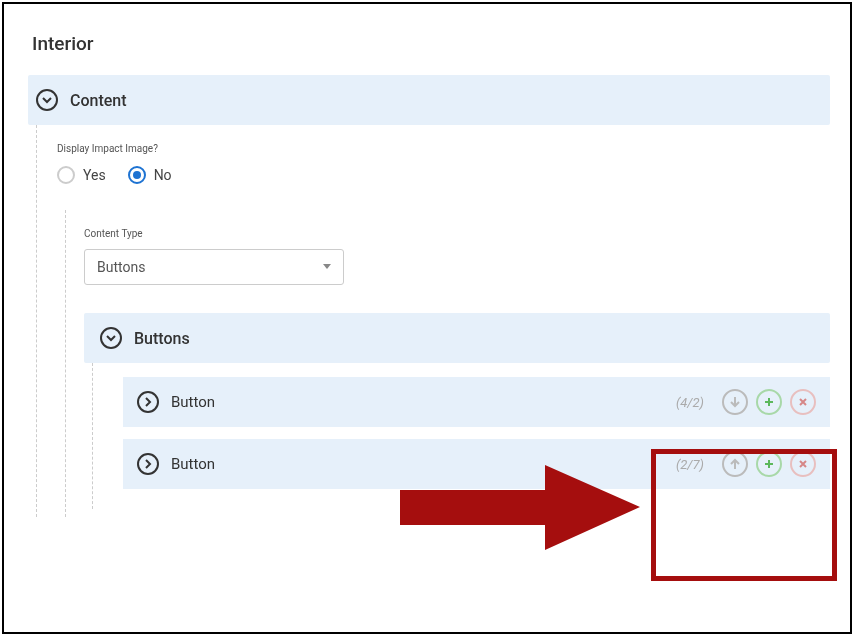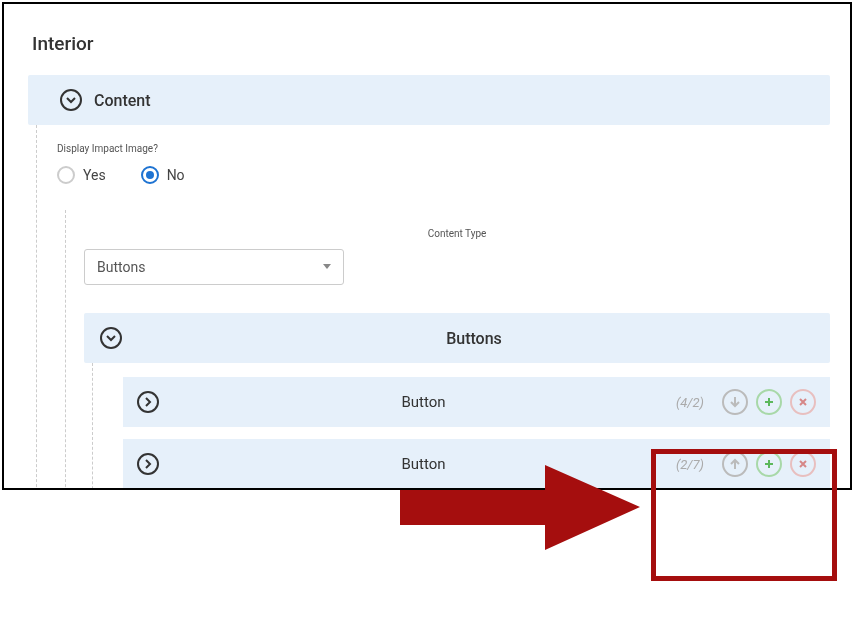--- a/index.html
+++ b/index.html
@@ -8,38 +8,38 @@
       background: #fff;
       color: #333;
       width: 854px;
       height: 638px;
       position: relative;
     }
     .outer-frame {
       border: 2px solid #000;
       margin: 2px;
       padding: 0;
-      height: 488px;
+      height: 632px;
       background: #fff;
       overflow: hidden;
     }
     .page-title {
       font-size: 19px;
       font-weight: 500;
       color: #333;
       padding: 28px 28px 20px 28px;
     }
     .content-inner {
       padding: 0 20px 0 24px;
     }
     .sect-header {
       background: #e6f0fa;
       display: flex;
       align-items: center;
-      padding: 14px 32px;
+      padding: 14px 8px;
       border-radius: 2px;
     }
     .sect-header-main {
       margin-left: 20px;
     }
     .chev-circle {
       width: 22px;
       height: 22px;
       border: 2px solid #333;
       border-radius: 50%;
@@ -69,37 +69,36 @@
     }
     .child-wrap {
       border-left: 1px dashed #ccc;
       margin-left: 8px;
       padding: 18px 0 0 20px;
     }
     .child-wrap-in {
       border-left: 1px dashed #ccc;
       margin-left: 8px;
       padding: 18px 0 8px 18px;
-      text-align: center;
     }
     .field-label {
       font-size: 10px;
       color: #555;
       margin-bottom: 10px;
     }
     .field-desc {
       font-size: 13px;
       font-style: italic;
       color: #888;
       margin-bottom: 18px;
     }
     .radio-row {
       display: flex;
       align-items: flex-start;
-      gap: 35px;
+      gap: 22px;
       margin-bottom: 26px;
       margin-top: 12px;
     }
     .radio-opt {
       display: flex;
       align-items: center;
       gap: 8px;
       cursor: pointer;
     }
     .radio-circ {

